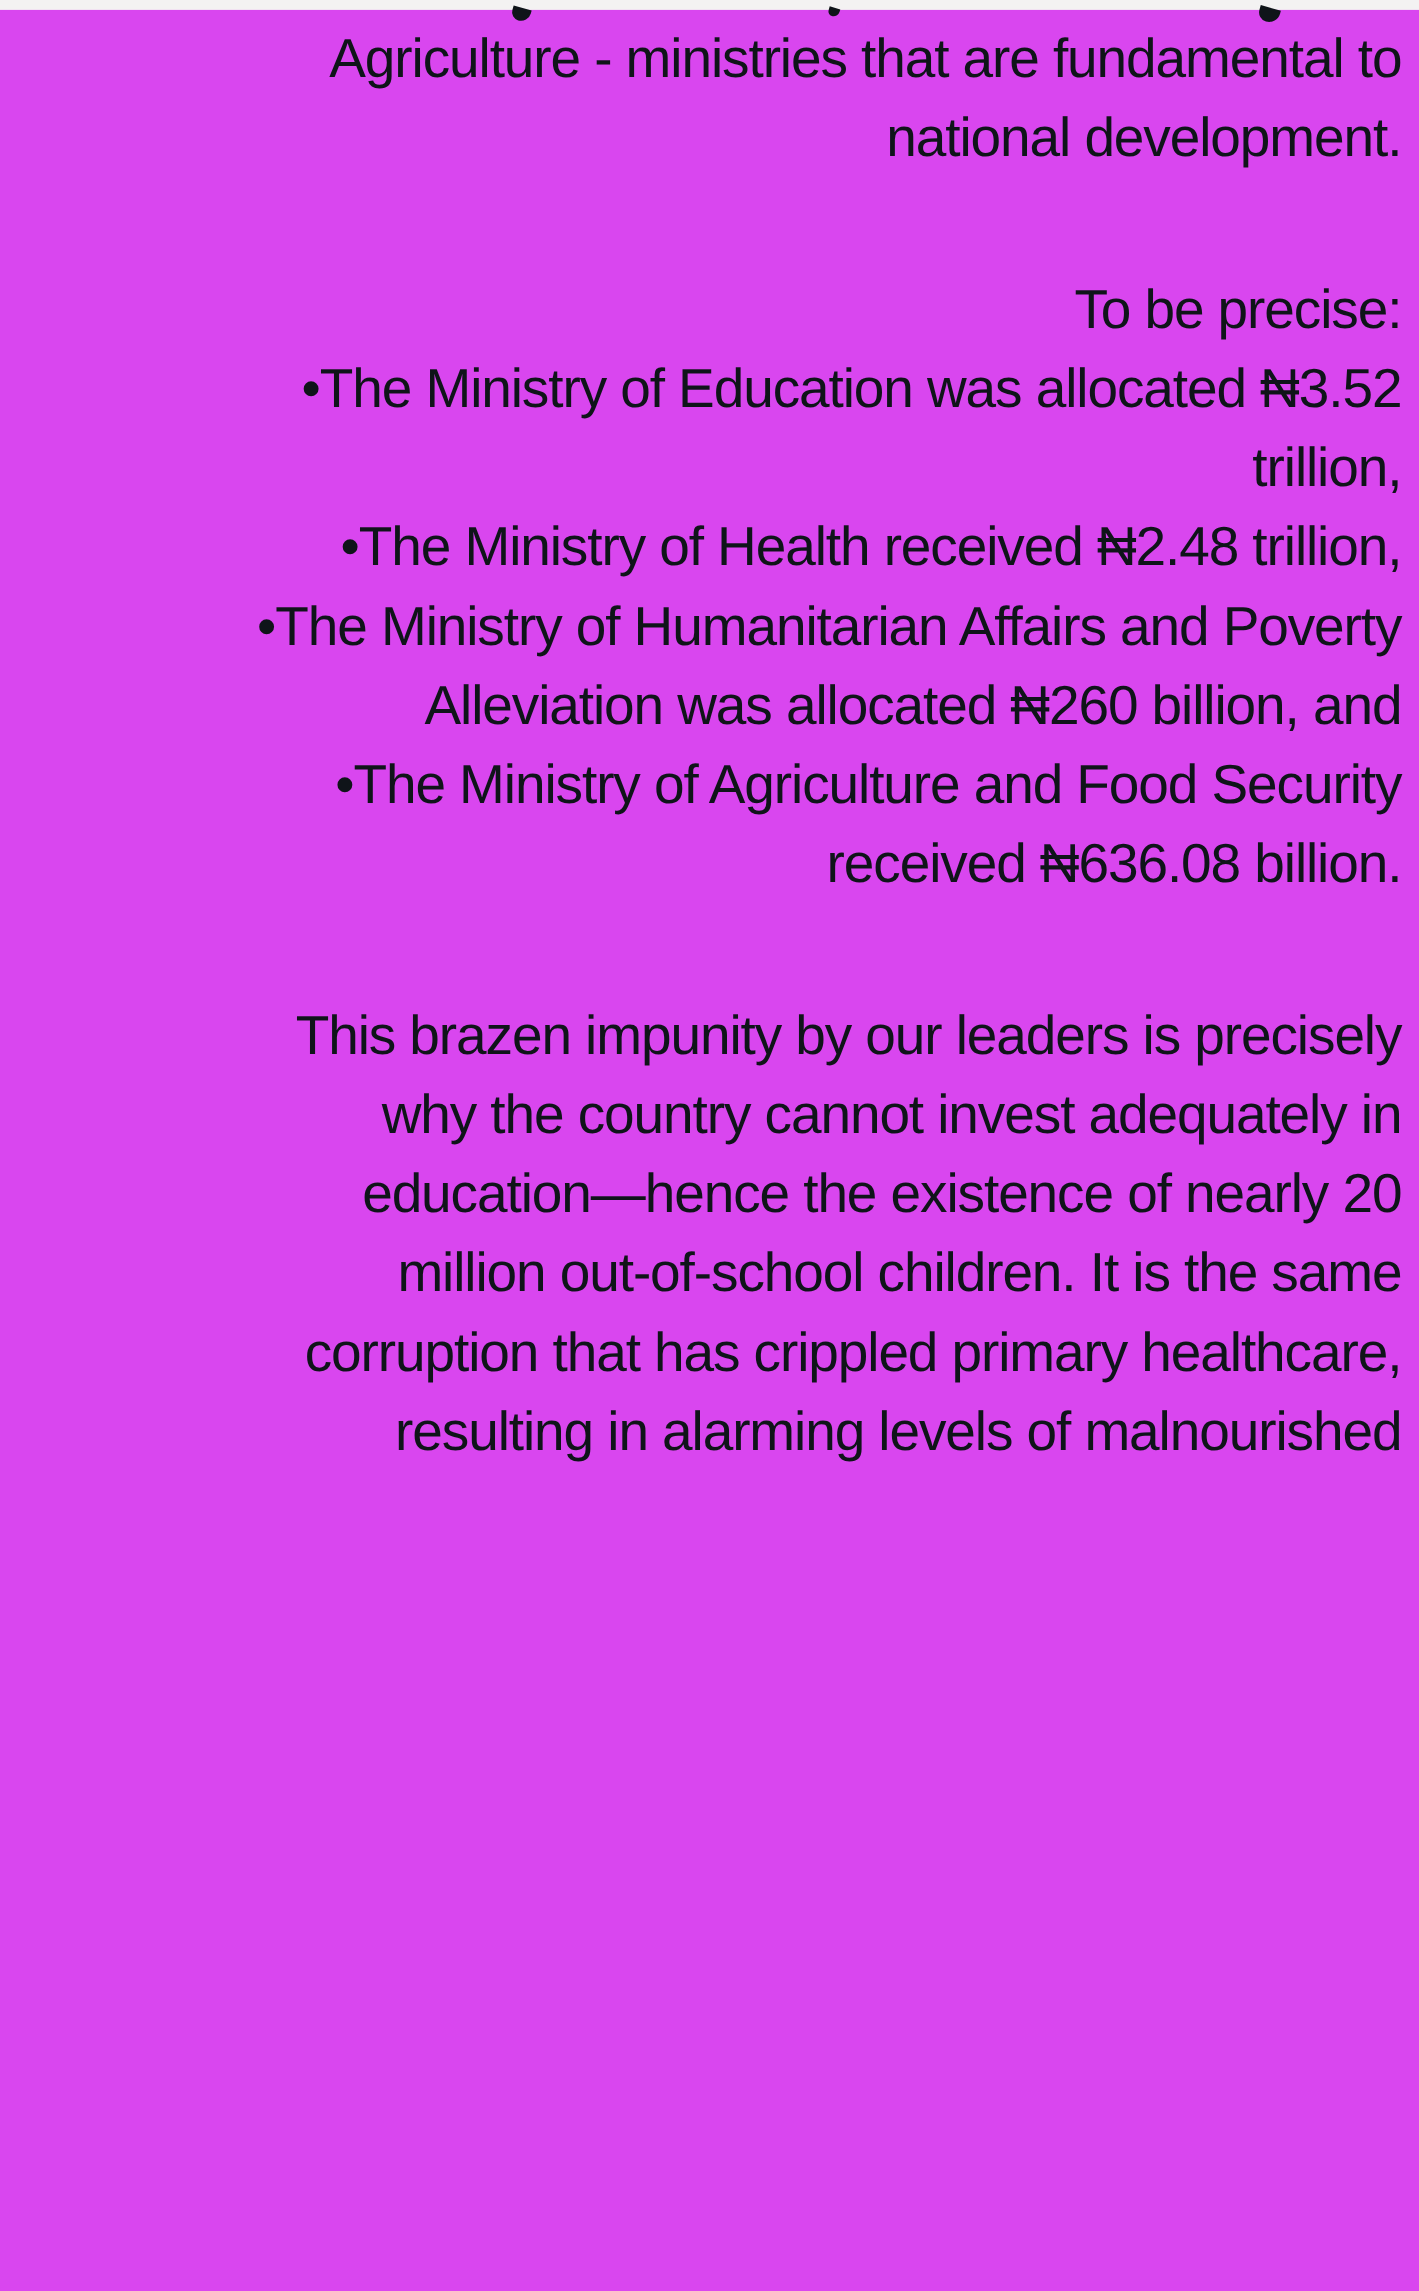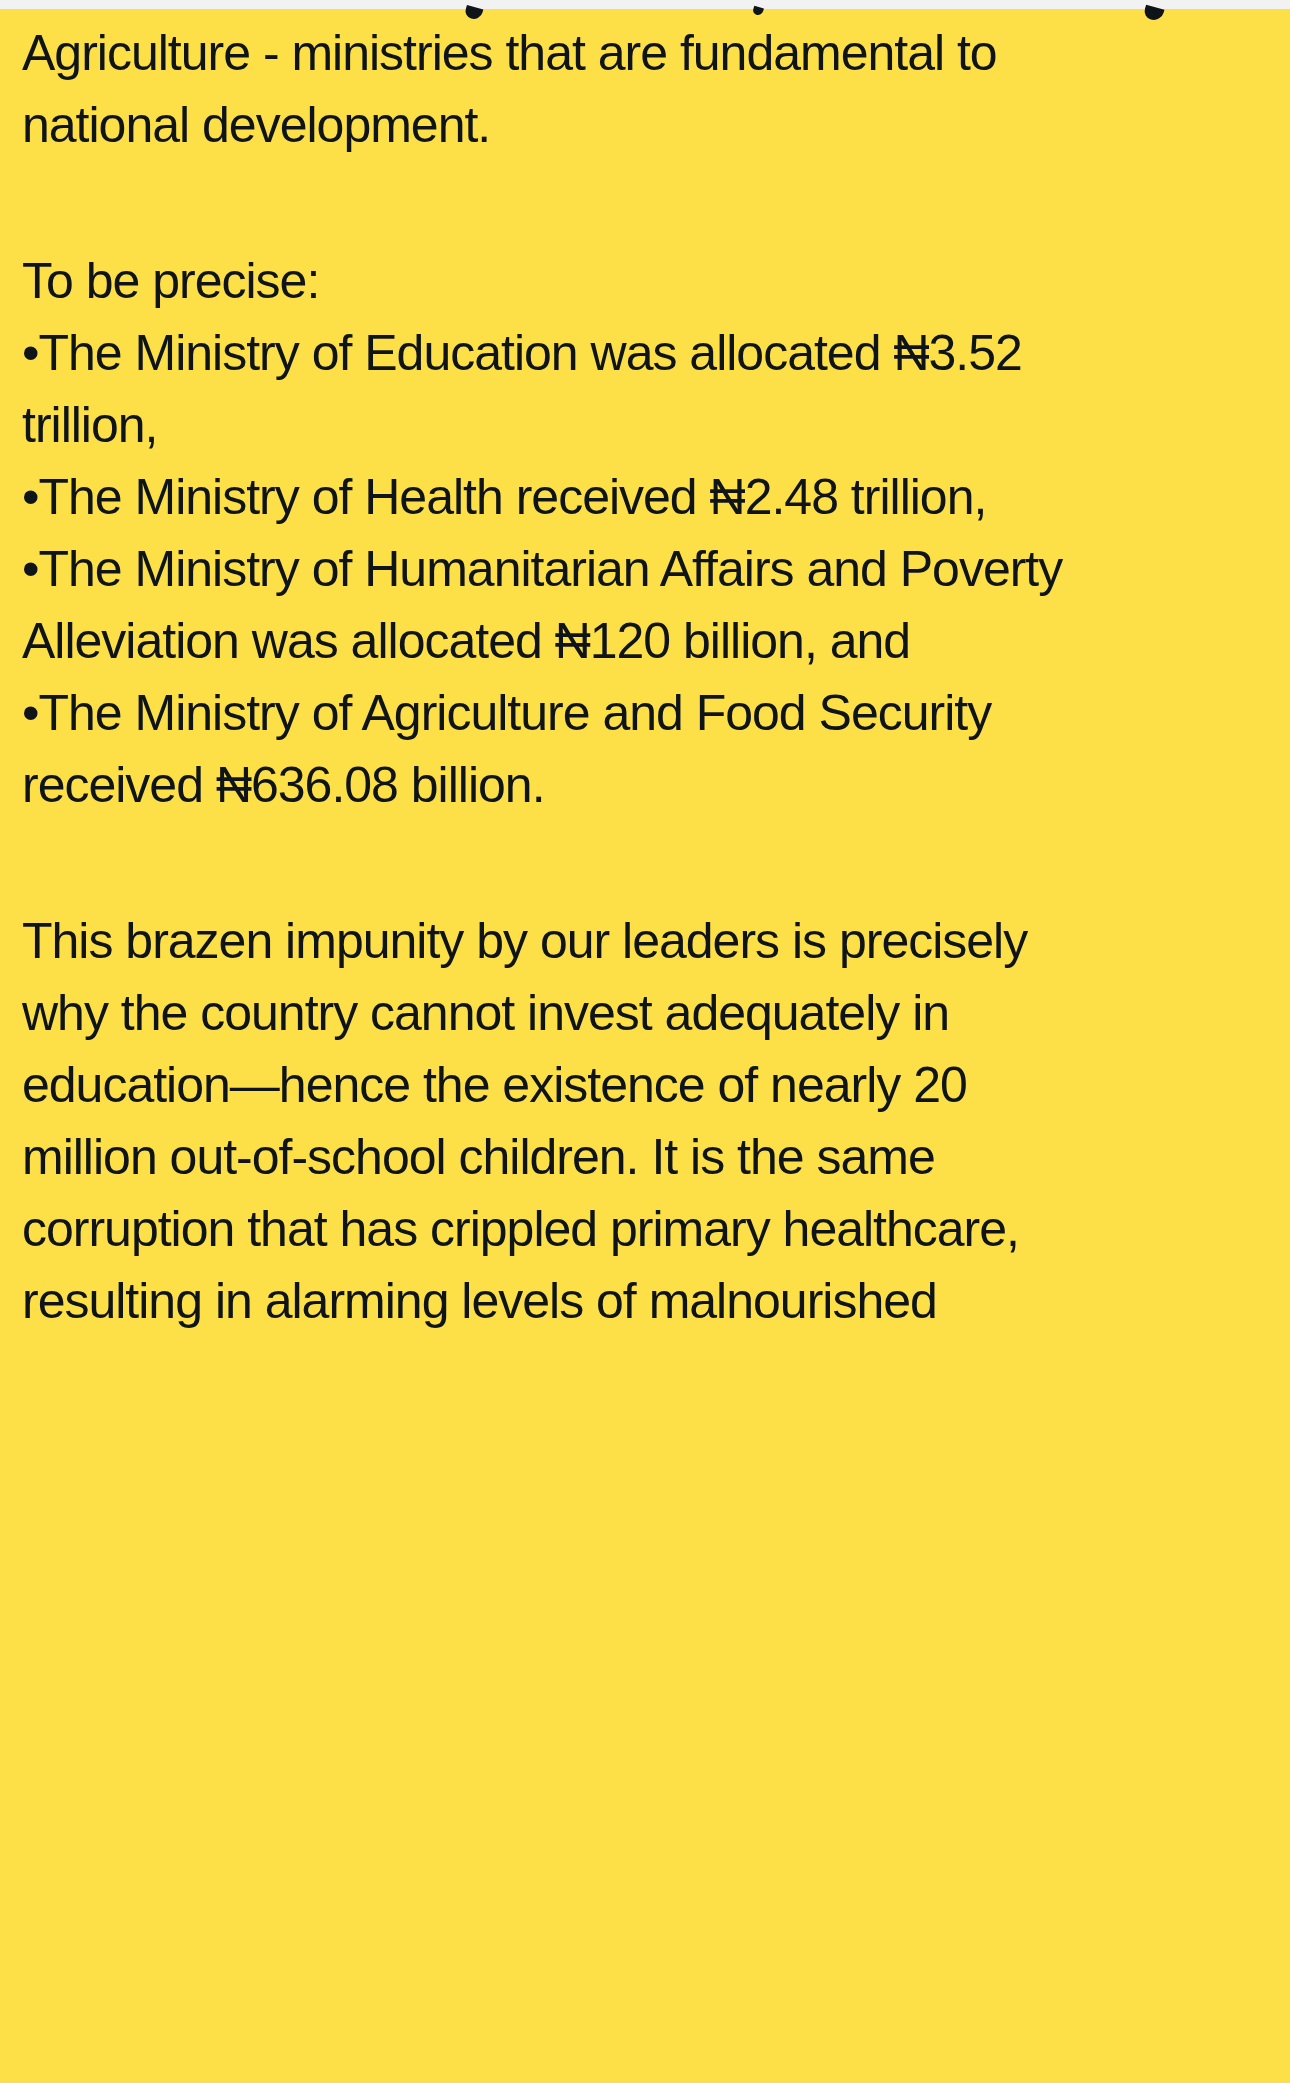--- a/index.html
+++ b/index.html
@@ -51,35 +51,35 @@
     margin: 0 0 84px 0;
     white-space: pre; 
   }
   .post-body p:last-child {
     margin-bottom: 16px;
   }
 </style>
 </head>
 <body>
 
-<div class="screen" style="background: #fde047;">
+<div class="screen" style="background: #d946ef; text-align: right;">
   <div class="top-strip" style="background: rgb(243, 242, 242);"></div>
   <div class="frag frag-1" style="background: rgb(15, 20, 25);"></div>
   <div class="frag frag-2" style="background: rgb(15, 20, 25);"></div>
   <div class="frag frag-3" style="background: rgb(15, 20, 25);"></div>
 
   <div class="post-body" style="color: rgb(15, 20, 25);">
     <p>Agriculture - ministries that are fundamental to
 national development.</p>
     <p>To be precise:
 •The Ministry of Education was allocated ₦3.52
 trillion,
 •The Ministry of Health received ₦2.48 trillion,
 •The Ministry of Humanitarian Affairs and Poverty
-Alleviation was allocated ₦120 billion, and
+Alleviation was allocated ₦260 billion, and
 •The Ministry of Agriculture and Food Security
 received ₦636.08 billion.</p>
     <p>This brazen impunity by our leaders is precisely
 why the country cannot invest adequately in
 education—hence the existence of nearly 20
 million out-of-school children. It is the same
 corruption that has crippled primary healthcare,
 resulting in alarming levels of malnourished</p>
   </div>
 </div>

